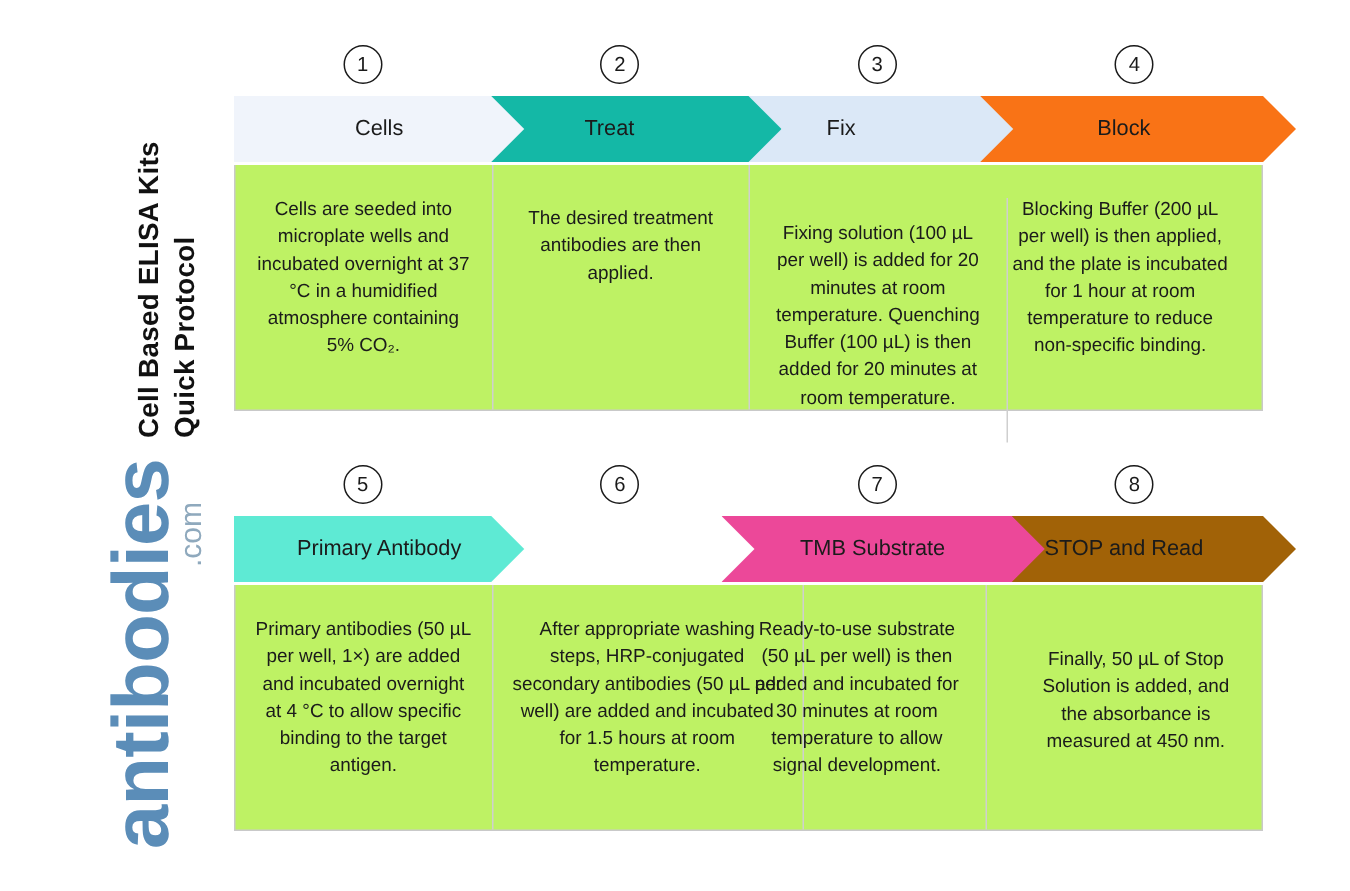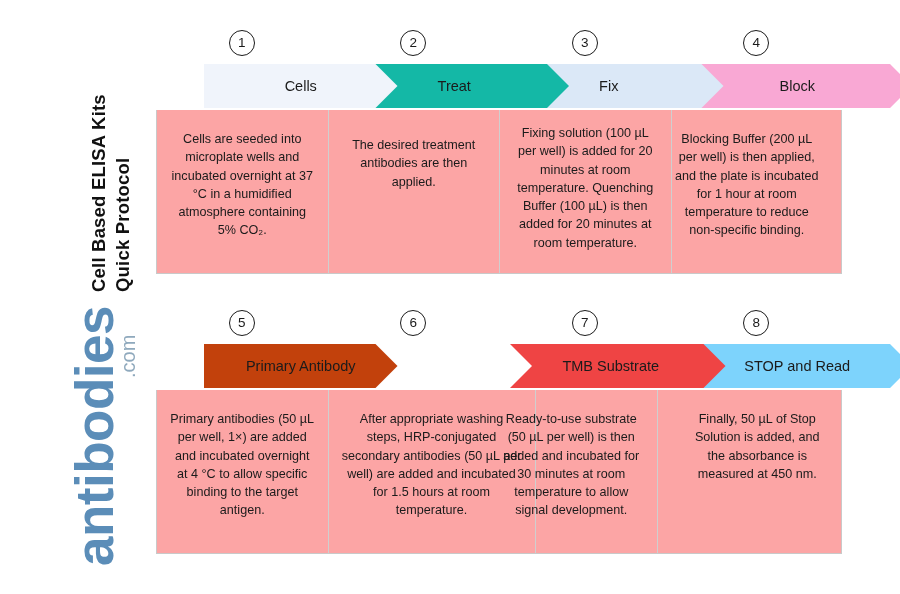--- a/index.html
+++ b/index.html
@@ -91,21 +91,20 @@
     font-size: 13.5px;
     line-height: 24px;
     text-align: center;
     color: #1a1a1a;
     box-sizing: border-box;
   }
 
   .chevrons {
     position: relative;
     height: 46px;
-    margin-left: 48px;
   }
   .chev {
     position: absolute;
     top: 0;
     height: 44px;
     box-sizing: border-box;
     display: flex;
     align-items: center;
     justify-content: center;
     font-size: 14.5px;
@@ -113,36 +112,36 @@
   }
   .chev span { position: relative; left: -7px; }
   .chev.first span { left: 0px; }
 
   .panels {
     position: relative;
     height: 164px;
     border: 1px solid #c9c9c9;
     border-top: none;
     box-sizing: border-box;
-    background: #fca5a5;
+    background: #bef264;
   }
   .panel {
     position: absolute;
     top: 0;
     height: 100%;
     box-sizing: border-box;
     border-right: 1px solid #cfcfcf;
     padding: 18px 13px 10px 13px;
     font-size: 12.6px;
     line-height: 1.45;
     text-align: center;
     color: #1b1b1b;
   }
   .panel.last { border-right: none; }
-  .panel.pad-top-a { padding-top: 14px; }
+  .panel.pad-top-a { padding-top: 14px; margin-top: 22px; }
   .panel.pad-top-b { padding-top: 26px; }
   .panel.pad-top-c { padding-top: 20px; }
 </style>
 </head>
 <body>
 
 <div id="page">
 
   <div class="vtitle" id="title-line1">Cell Based ELISA Kits</div>
   <div class="vtitle" id="title-line2">Quick Protocol</div>
@@ -160,51 +159,51 @@
     <div class="chevrons">
         <div class="chev first" style="left: 0px; width: 193.5px; background: rgb(240, 244, 251); z-index: 10; clip-path: polygon(0% 0%, 0% 100%, calc(100% - 22px) 100%, 100% 50%, calc(100% - 22px) 0%); filter: drop-shadow(rgb(116, 145, 184) 0px 0px 0.6px) drop-shadow(rgb(116, 145, 184) 0px 0px 0.6px);">
           <span>Cells</span>
         </div>
         <div class="chev" style="left: 149.5px; width: 215.5px; background: #14b8a6; z-index: 9; clip-path: polygon(0% 0%, 22px 50%, 0% 100%, calc(100% - 22px) 100%, 100% 50%, calc(100% - 22px) 0%); filter: drop-shadow(rgb(95, 127, 176) 0px 0px 0.6px) drop-shadow(rgb(95, 127, 176) 0px 0px 0.6px);">
           <span>Treat</span>
         </div>
         <div class="chev" style="left: 304px; width: 215.5px; background: rgb(219, 232, 247); z-index: 8; clip-path: polygon(0% 0%, 22px 50%, 0% 100%, calc(100% - 22px) 100%, 100% 50%, calc(100% - 22px) 0%); filter: drop-shadow(rgb(63, 111, 156) 0px 0px 0.6px) drop-shadow(rgb(63, 111, 156) 0px 0px 0.6px);">
           <span>Fix</span>
         </div>
-        <div class="chev" style="left: 492.5px; width: 215.5px; background: #f9a8d4; z-index: 7; clip-path: polygon(0% 0%, 22px 50%, 0% 100%, calc(100% - 22px) 100%, 100% 50%, calc(100% - 22px) 0%); filter: drop-shadow(rgb(63, 122, 109) 0px 0px 0.6px) drop-shadow(rgb(63, 122, 109) 0px 0px 0.6px);">
+        <div class="chev" style="left: 492.5px; width: 215.5px; background: #f97316; z-index: 7; clip-path: polygon(0% 0%, 22px 50%, 0% 100%, calc(100% - 22px) 100%, 100% 50%, calc(100% - 22px) 0%); filter: drop-shadow(rgb(63, 122, 109) 0px 0px 0.6px) drop-shadow(rgb(63, 122, 109) 0px 0px 0.6px);">
           <span>Block</span>
         </div>
       </div>
     <div class="panels">
         <div class="panel pad-top-c" style="left: 0px; width: 171.5px;">Cells are seeded into microplate wells and incubated overnight at 37 °C in a humidified atmosphere containing 5% CO₂.</div>
         <div class="panel pad-top-b" style="left: 171.5px; width: 171.5px;">The desired treatment antibodies are then applied.</div>
         <div class="panel pad-top-a" style="left: 343px; width: 171.5px;">Fixing solution (100 µL per well) is added for 20 minutes at room temperature. Quenching Buffer (100 µL) is then added for 20 minutes at room temperature.</div>
         <div class="panel last pad-top-c" style="left: 504px; width: 171.5px;">Blocking Buffer (200 µL per well) is then applied, and the plate is incubated for 1 hour at room temperature to reduce non-specific binding.</div>
       </div>
   </div>
 
   <div class="row" id="row-2">
     <div class="badges">
         <div class="badge" style="left: 85.75px;">5</div>
         <div class="badge" style="left: 257.25px;">6</div>
         <div class="badge" style="left: 428.75px;">7</div>
         <div class="badge" style="left: 600.25px;">8</div>
       </div>
     <div class="chevrons">
-        <div class="chev first" style="left: 0px; width: 193.5px; background: #c2410c; z-index: 10; clip-path: polygon(0% 0%, 0% 100%, calc(100% - 22px) 100%, 100% 50%, calc(100% - 22px) 0%); filter: drop-shadow(rgb(74, 124, 47) 0px 0px 0.6px) drop-shadow(rgb(74, 124, 47) 0px 0px 0.6px);">
+        <div class="chev first" style="left: 0px; width: 193.5px; background: #5eead4; z-index: 10; clip-path: polygon(0% 0%, 0% 100%, calc(100% - 22px) 100%, 100% 50%, calc(100% - 22px) 0%); filter: drop-shadow(rgb(74, 124, 47) 0px 0px 0.6px) drop-shadow(rgb(74, 124, 47) 0px 0px 0.6px);">
           <span>Primary Antibody</span>
         </div>
-        <div class="chev" style="left: 306px; width: 215.5px; background: #ef4444; z-index: 8; clip-path: polygon(0% 0%, 22px 50%, 0% 100%, calc(100% - 22px) 100%, 100% 50%, calc(100% - 22px) 0%); filter: drop-shadow(rgb(160, 138, 44) 0px 0px 0.6px) drop-shadow(rgb(160, 138, 44) 0px 0px 0.6px);">
+        <div class="chev" style="left: 325px; width: 215.5px; background: #ec4899; z-index: 8; clip-path: polygon(0% 0%, 22px 50%, 0% 100%, calc(100% - 22px) 100%, 100% 50%, calc(100% - 22px) 0%); filter: drop-shadow(rgb(160, 138, 44) 0px 0px 0.6px) drop-shadow(rgb(160, 138, 44) 0px 0px 0.6px);">
           <span>TMB Substrate</span>
         </div>
-        <div class="chev" style="left: 492.5px; width: 215.5px; background: #7dd3fc; z-index: 7; clip-path: polygon(0% 0%, 22px 50%, 0% 100%, calc(100% - 22px) 100%, 100% 50%, calc(100% - 22px) 0%); filter: drop-shadow(rgb(154, 122, 42) 0px 0px 0.6px) drop-shadow(rgb(154, 122, 42) 0px 0px 0.6px);">
+        <div class="chev" style="left: 492.5px; width: 215.5px; background: #a16207; z-index: 7; clip-path: polygon(0% 0%, 22px 50%, 0% 100%, calc(100% - 22px) 100%, 100% 50%, calc(100% - 22px) 0%); filter: drop-shadow(rgb(154, 122, 42) 0px 0px 0.6px) drop-shadow(rgb(154, 122, 42) 0px 0px 0.6px);">
           <span>STOP and Read</span>
         </div>
       </div>
     <div class="panels">
         <div class="panel pad-top-c" style="left: 0px; width: 171.5px; text-align: center;">Primary antibodies (50 µL per well, 1×) are added and incubated overnight at 4 °C to allow specific binding to the target antigen.</div>
         <div class="panel pad-top-c" style="left: 171.5px; width: 207px;">After appropriate washing steps, HRP-conjugated secondary antibodies (50 µL per well) are added and incubated for 1.5 hours at room temperature.</div>
         <div class="panel pad-top-c" style="left: 329px; width: 171.5px;">Ready-to-use substrate (50 µL per well) is then added and incubated for 30 minutes at room temperature to allow signal development.</div>
-        <div class="panel last pad-top-c" style="left: 514.5px; width: 171.5px;">Finally, 50 µL of Stop Solution is added, and the absorbance is measured at 450 nm.</div>
+        <div class="panel last pad-top-c" style="left: 514.5px; width: 171.5px; margin-top: 20px;">Finally, 50 µL of Stop Solution is added, and the absorbance is measured at 450 nm.</div>
       </div>
   </div>
 
 </div>
 
 </body></html>

